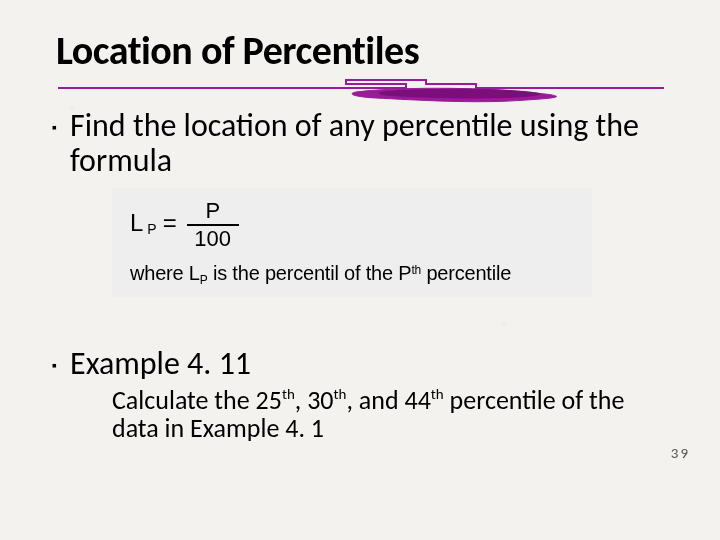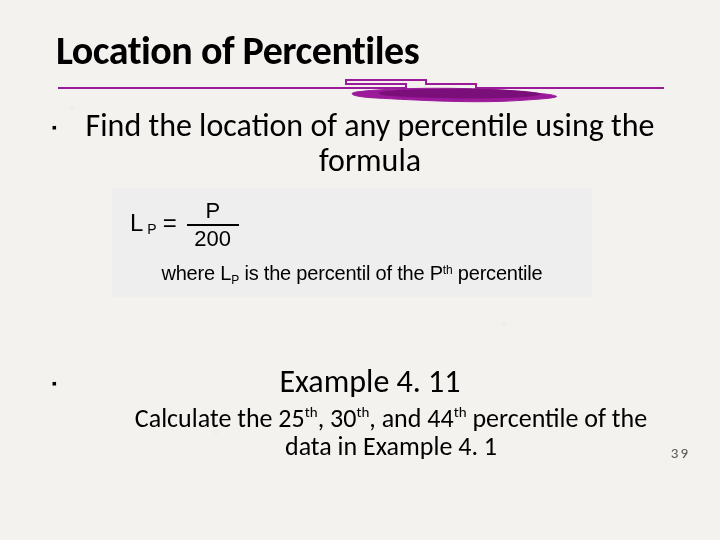--- a/index.html
+++ b/index.html
@@ -38,21 +38,20 @@
     position: absolute;
     top: 78px;
     left: 56px;
     width: 608px;
     height: 32px;
   }
   .bullets {
     margin-top: 34px;
     list-style: none;
     padding-left: 14px;
-    text-align: center;
   }
   .bullets > li {
     position: relative;
     margin-bottom: 16px;
   }
   .bullets > li::before {
     content: "\25AA"; 
     position: absolute;
     left: -18px;
     top: 10px;
@@ -114,21 +113,21 @@
     font-size: 12px;
     position: relative;
     top: 4px;
   }
   .formula-line2 .sup {
     font-size: 12px;
     position: relative;
     top: -6px;
   }
   .example-block {
-    margin-top: 68px;
+    margin-top: 50px;
   }
   .sub-text {
     font-size: 26px;
     line-height: 1.1;
     margin: 4px 0 0 42px;
     font-weight: 400;
   }
   .sub-text sup {
     font-size: 15px;
   }
@@ -159,21 +158,21 @@
       <div class="body-text">Find the location of any percentile using the formula</div>
 
       <div class="formula-panel">
         <div class="formula-line1">
           <span>L</span>
             <span class="sub">P</span>
           <span>=</span>
           <span class="frac">
             <span class="num">P</span>
             <span class="bar"></span>
-            <span class="den">200</span>
+            <span class="den">100</span>
           </span>
         </div>
         <div class="formula-line2">
           <span>where</span>
           <span>L</span><span class="sub">P</span>
           <span> is the percentil of the </span>
           <span>P</span><span class="sup">th</span>
           <span> percentile</span>
         </div>
       </div>

